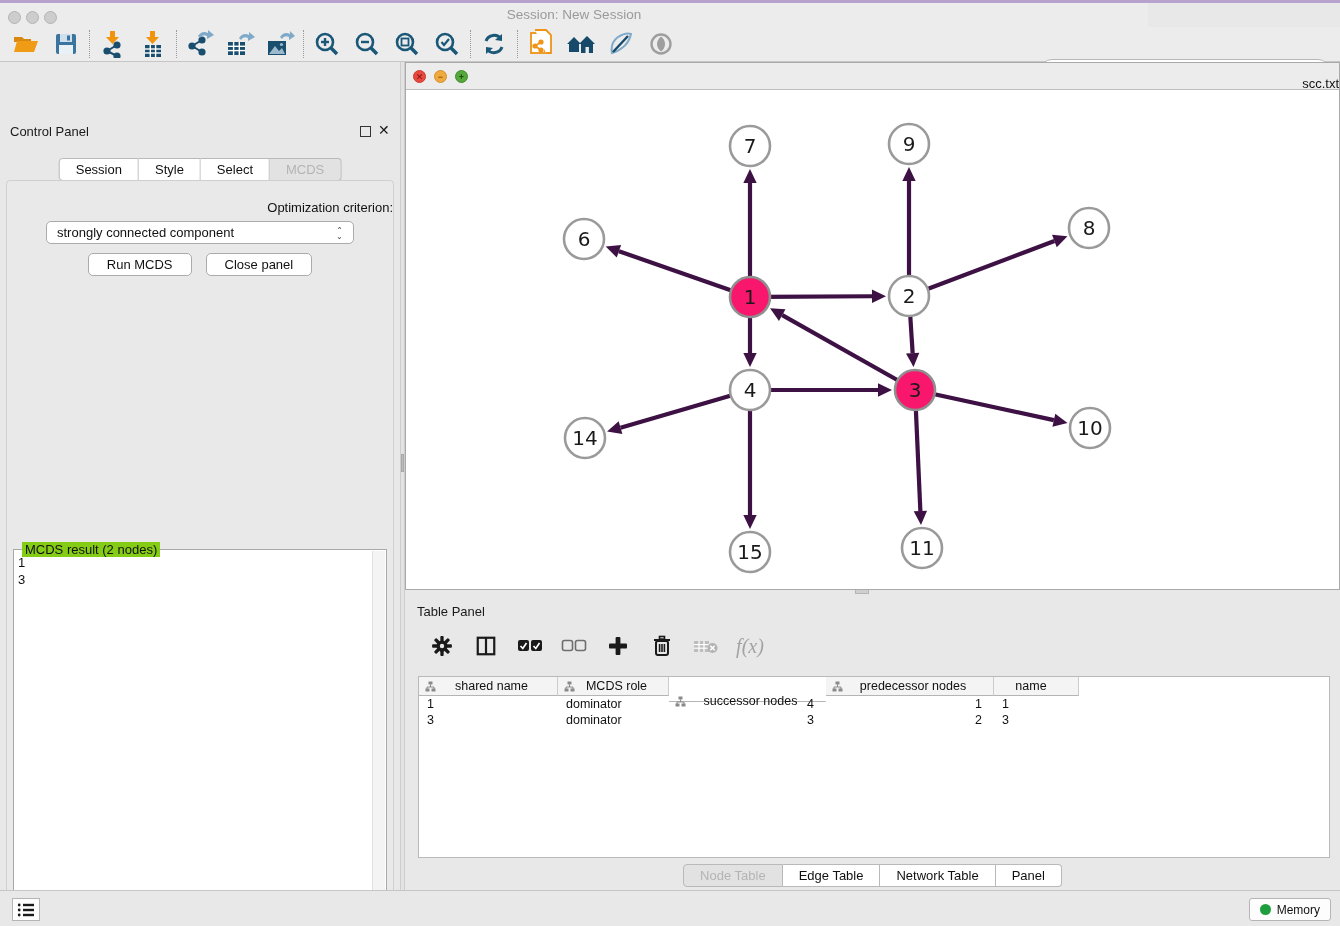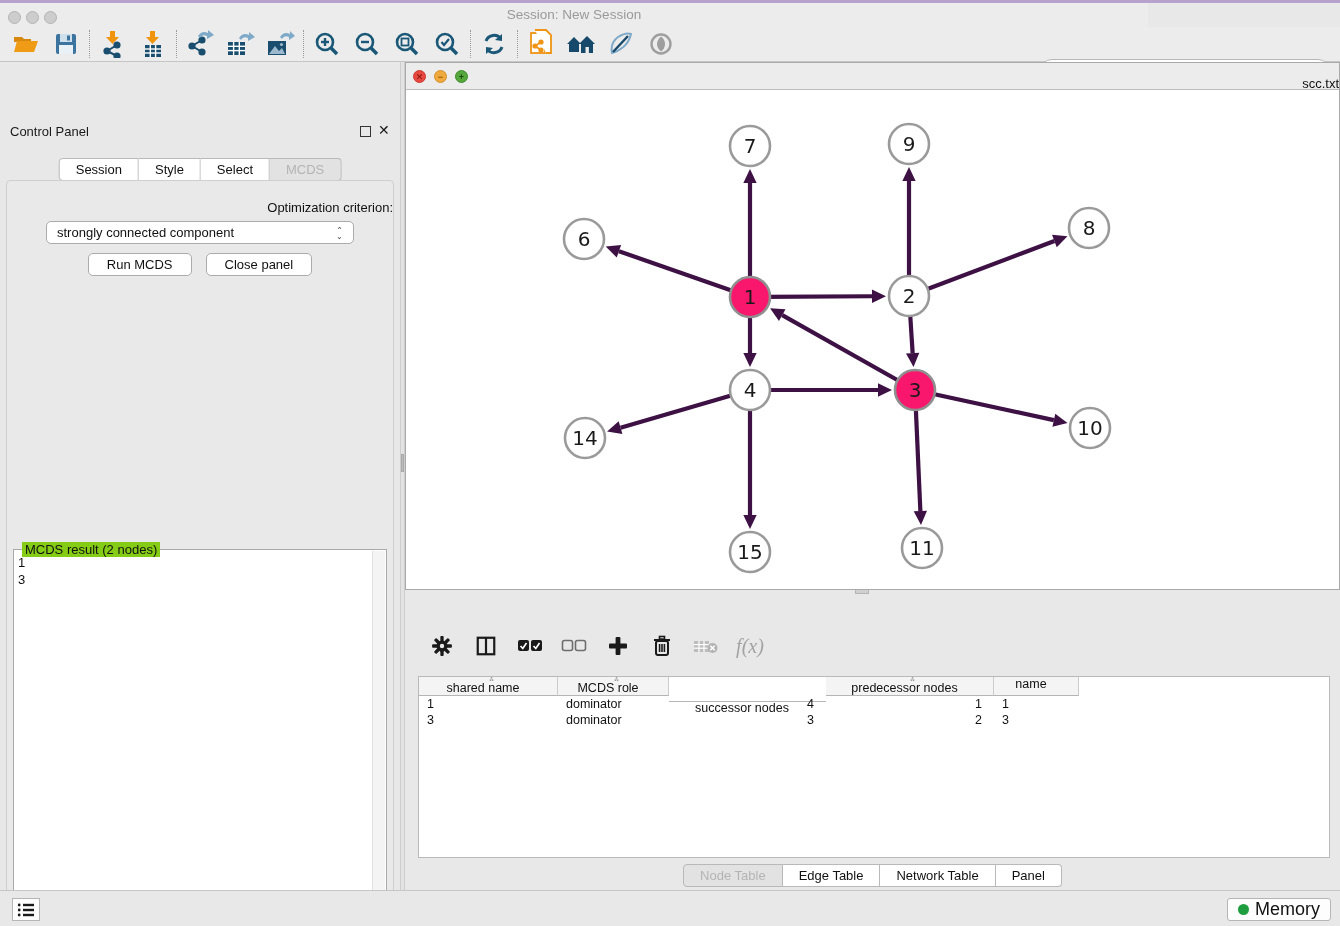--- a/index.html
+++ b/index.html
@@ -59,33 +59,33 @@
   .net-canvas { position:absolute; left:0; top:27px; width:933px; height:499px; background:#fff; }
 
   
   .table-panel { left:405px; top:595px; width:935px; height:295px; background:#e8e8e8; }
   .tp-header { position:absolute; left:0; top:0; width:100%; height:26px; }
   .tp-toolbar { position:absolute; left:12px; top:30px; width:911px; height:42px; display:flex; align-items:center; gap:10px; padding-left:8px; }
   .tp-tb-btn { width:34px; height:34px; display:flex; align-items:center; justify-content:center; }
   .fx-label { font-family:"Liberation Serif","DejaVu Serif",serif; font-style:italic; font-size:20px; color:#a3a3a3; }
   .tp-table { position:absolute; left:13px; top:81px; width:1317px; max-width:1317px; width:912px; height:182px; background:#fff; border:1px solid #b9b9b9; overflow:hidden; }
   .thead-row { display:flex; height:19px; }
-  .th-cell { background:#f4f4f4; border-right:1px solid #cccccc; border-bottom:1px solid #b5b5b5; display:flex; align-items:center; font-size:12.5px; color:#111;flex-direction:column; }
+  .th-cell { background:#f4f4f4; border-right:1px solid #cccccc; border-bottom:1px solid #b5b5b5; display:flex; align-items:center; font-size:12.5px; color:#111; }
   .th-cell .hier { margin-left:6px; }
   .th-cell .lbl { flex:1; text-align:center; padding-right:10px; }
   .tbody-row { display:flex; height:16px; font-size:12.5px; color:#111; align-items:center; }
   .td-cell { overflow:hidden; white-space:nowrap; }
   .td-left { text-align:left; padding-left:8px; }
   .td-right { text-align:right; padding-right:12px; }
   .tp-tabs { position:absolute; left:0; top:269px; width:100%; display:flex; justify-content:center;align-items:flex-end; }
 
   
   .status-bar { left:0; top:890px; width:1340px; height:36px; background:#e8e8e8; border-top:1px solid #c6c6c6; }
   .list-btn { position:absolute; left:12px; top:7px; width:28px; height:23px; background:#fdfdfd; border:1px solid #b5b5b5; display:flex; align-items:center; justify-content:center; }
-  .memory-btn { position:absolute; right:9px; top:7px; height:23px; background:#fdfdfd; border:1px solid #b5b5b5; border-radius:3px; display:flex; align-items:center; gap:6px; padding:0 10px; font-size:18px; color:#111; }
+  .memory-btn { position:absolute; right:9px; top:7px; height:23px; background:#fdfdfd; border:1px solid #b5b5b5; border-radius:3px; display:flex; align-items:center; gap:6px; padding:0 10px; font-size:12px; color:#111; }
   .mem-dot { width:11px; height:11px; border-radius:50%; background:#1e9e3e; }
 </style>
 </head>
 <body>
 
 <div class="abs top-strip"></div>
 <div class="abs titlebar">
   <span class="dot" style="left:8px"></span>
   <span class="dot" style="left:26px"></span>
   <span class="dot" style="left:44px"></span>
@@ -362,20 +362,24 @@
         </g>
         <g>
           <circle cx="516" cy="458" r="20" fill="#ffffff" stroke="#9a9a9a" stroke-width="2.6"></circle>
           <text x="516" y="465" text-anchor="middle" font-family="&quot;DejaVu Sans&quot;, sans-serif" font-size="20" fill="#1a1a1a">11</text>
         </g>
       </svg>
   </div>
 </div>
 
 <div class="abs table-panel">
+  <div class="tp-header">
+    <span class="panel-title" style="left:12px">Table Panel</span>
+
+  </div>
   <div class="tp-toolbar">
     <div class="tp-tb-btn">
       <svg width="22" height="22" viewBox="0 0 24 24">
           <g fill="#1a1a1a">
             <rect x="10.2" y="1.2" width="3.6" height="6" rx="1"></rect>
             <rect x="10.2" y="16.8" width="3.6" height="6" rx="1"></rect>
             <rect x="1.2" y="10.2" width="6" height="3.6" rx="1"></rect>
             <rect x="16.8" y="10.2" width="6" height="3.6" rx="1"></rect>
             <rect x="10.2" y="1.2" width="3.6" height="6" rx="1" transform="rotate(45 12 12)"></rect>
             <rect x="10.2" y="16.8" width="3.6" height="6" rx="1" transform="rotate(45 12 12)"></rect>

